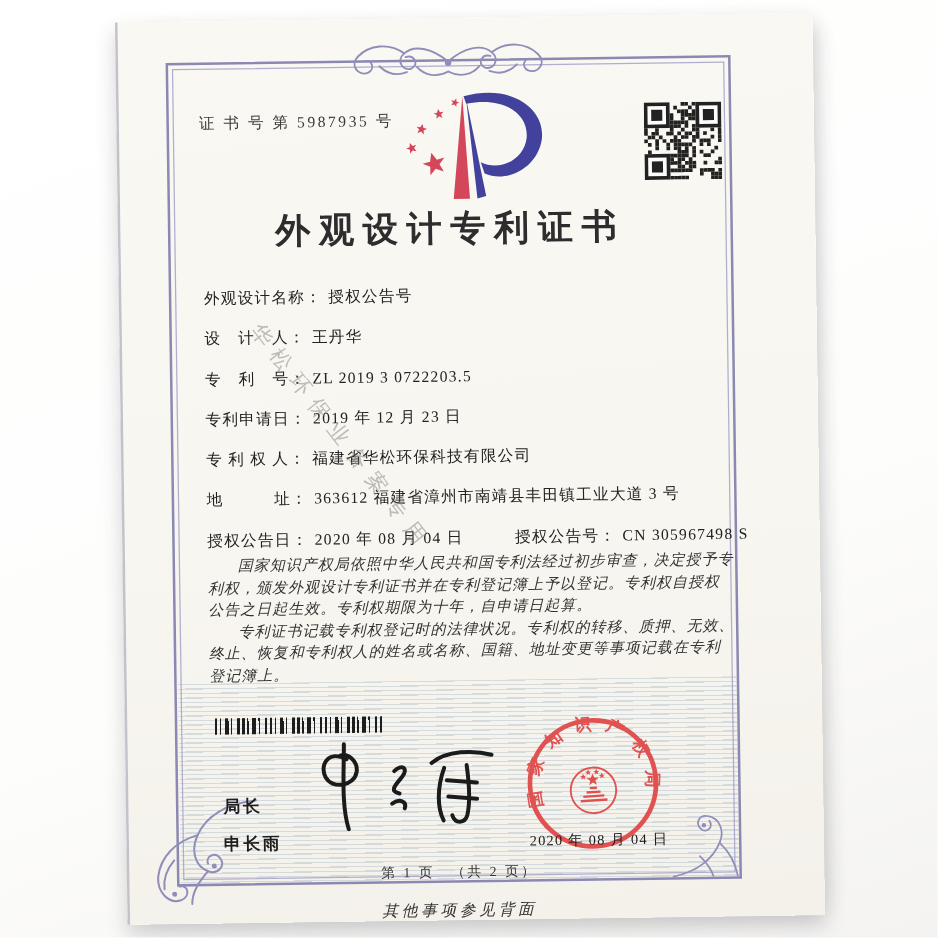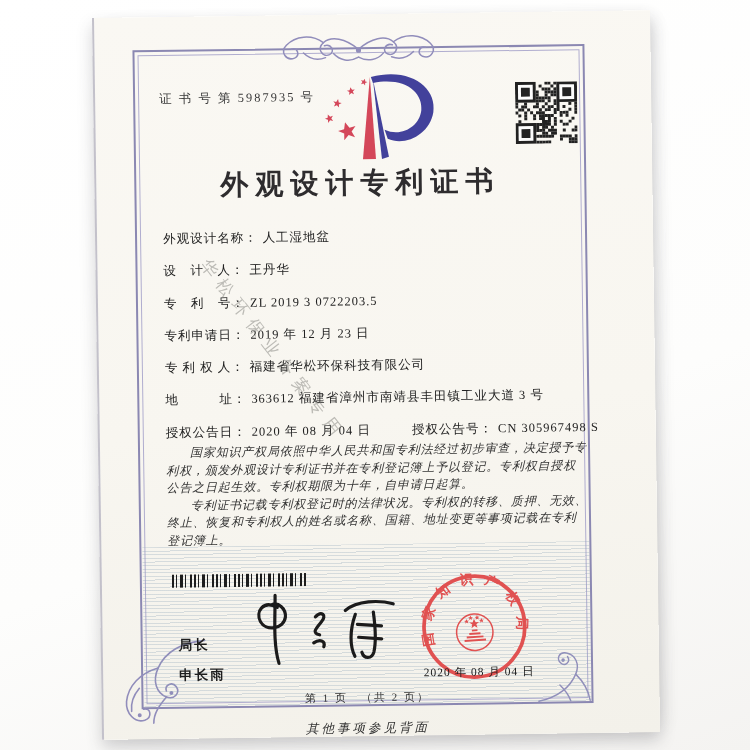--- a/index.html
+++ b/index.html
@@ -281,21 +281,21 @@
           <rect x="3" y="45" width="15" height="15" fill="#fcfcfc"></rect>
           <rect x="6" y="48" width="9" height="9" fill="#222"></rect>
         </svg></div>
 
     <div class="title">外观设计专利证书</div>
 
     <div class="watermark">华松环保业备案专用</div>
 
     <div class="fields">
       <div class="field-row">
-        <span class="field-label">外观设计名称：</span><span class="field-value">人工湿地盆</span>
+        <span class="field-label">外观设计名称：</span><span class="field-value">授权公告号</span>
       </div>
       <div class="field-row">
         <span class="field-label">设　计　人：</span><span class="field-value">王丹华</span>
       </div>
       <div class="field-row">
         <span class="field-label">专　利　号：</span><span class="field-value">ZL 2019 3 0722203.5</span>
       </div>
       <div class="field-row">
         <span class="field-label">专利申请日：</span><span class="field-value">2019 年 12 月 23 日</span>
       </div>

